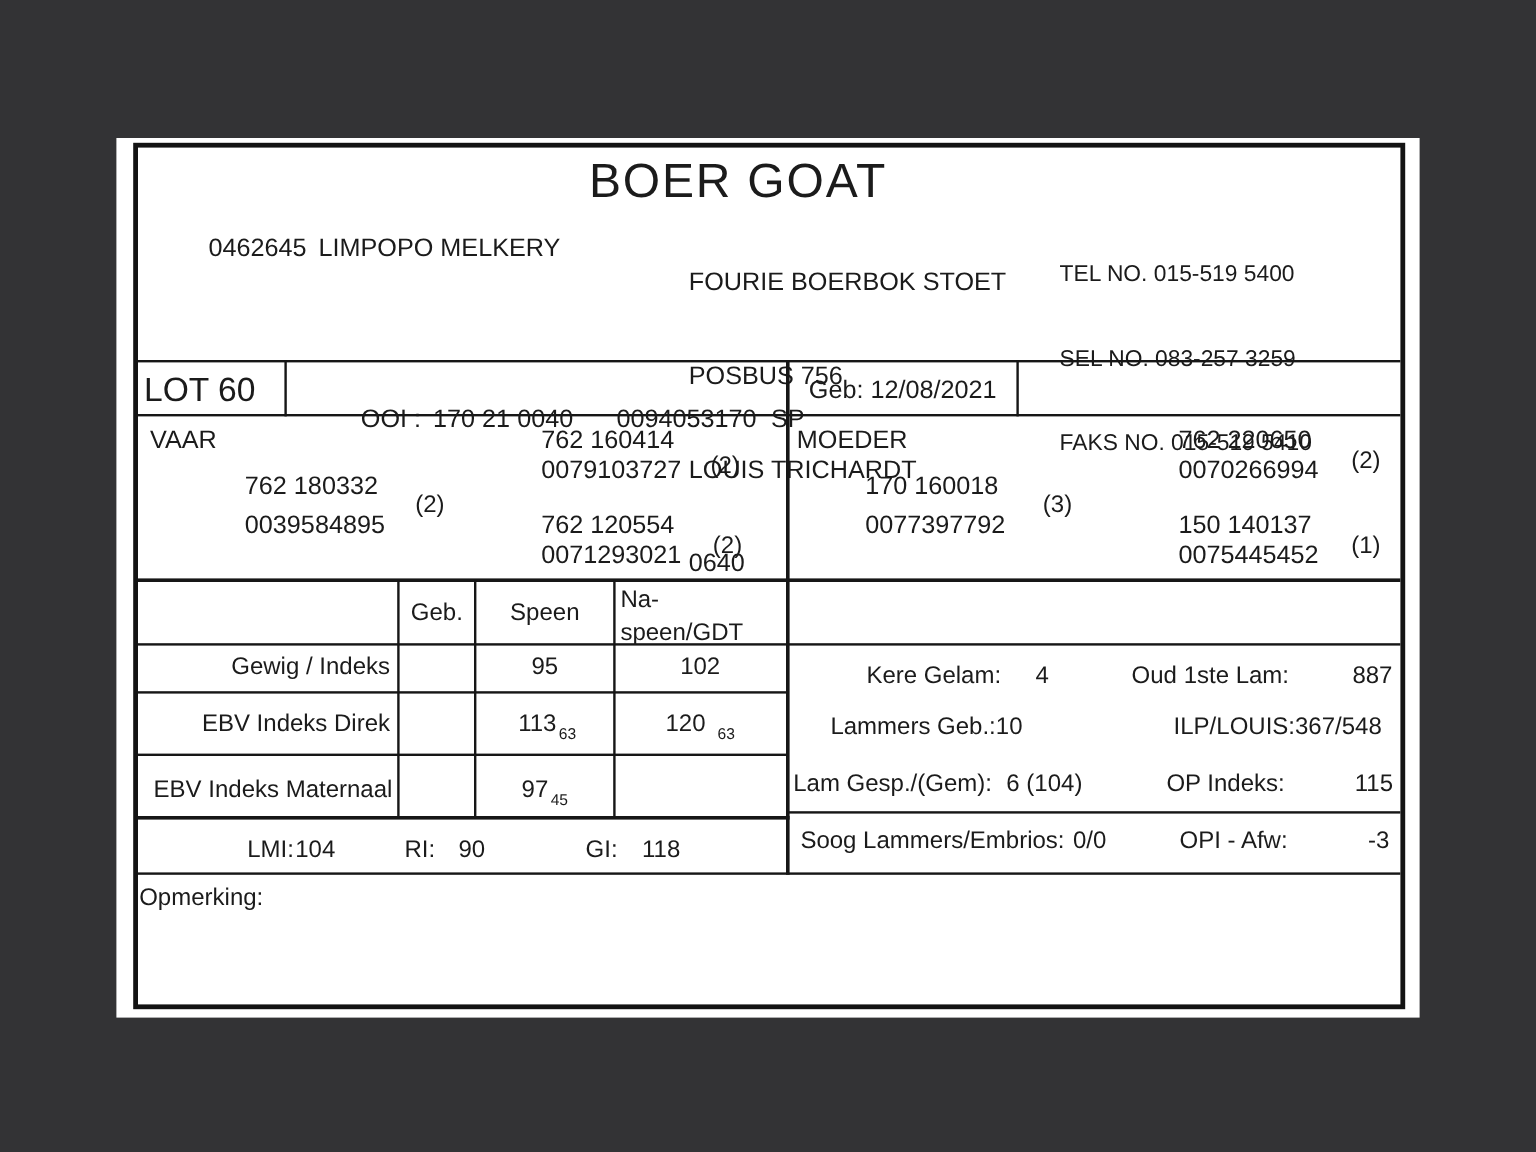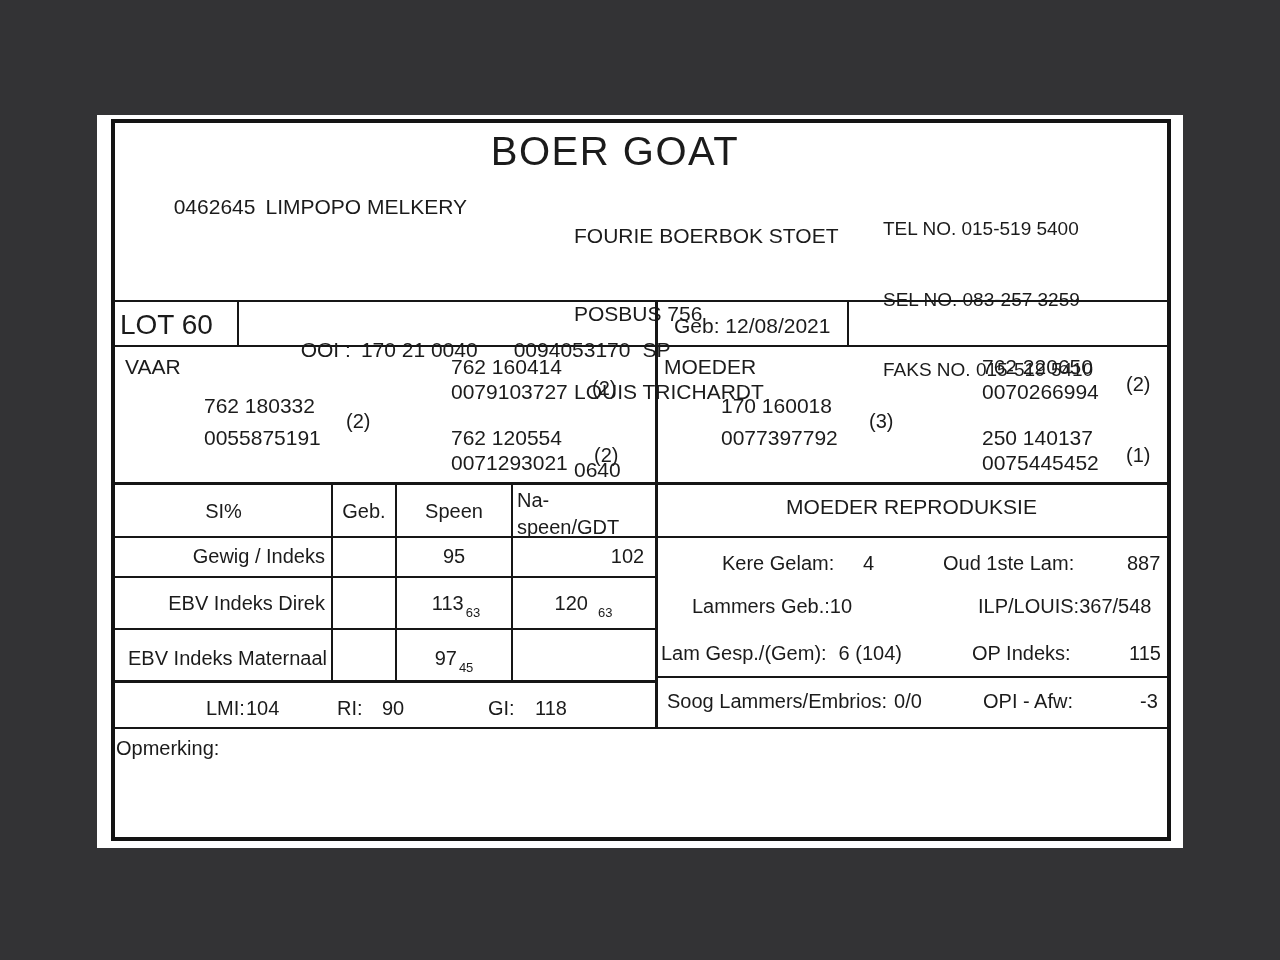--- a/index.html
+++ b/index.html
@@ -85,66 +85,64 @@
       <div class="vline" style="left:396px;top:361px;width:2px;height:196px;"></div>
 
       <div class="txt lot" style="left:5px;top:186px;">LOT 60</div>
       <div class="txt f21" style="left:139px;top:191px;">
         <span>OOI :</span><span class="sp10">170 21 0040</span><span class="sp36">0094053170</span><span class="sp12">SP</span>
       </div>
       <div class="txt f21" style="left:559px;top:191px;">Geb: 12/08/2021</div>
 
       <div class="txt f21" style="left:10px;top:232px;">VAAR</div>
       <div class="txt f21" style="left:89px;top:271px;">762 180332</div>
-      <div class="txt f21" style="left:89px;top:303px;">0055875191</div>
+      <div class="txt f21" style="left:89px;top:303px;">0039584895</div>
       <div class="txt f20" style="left:231px;top:287px;">(2)</div>
       <div class="txt f21" style="left:336px;top:232px;">762 160414</div>
       <div class="txt f21" style="left:336px;top:257px;">0079103727</div>
       <div class="txt f20" style="left:477px;top:254px;">(2)</div>
       <div class="txt f21" style="left:336px;top:303px;">762 120554</div>
       <div class="txt f21" style="left:336px;top:328px;">0071293021</div>
       <div class="txt f20" style="left:479px;top:321px;">(2)</div>
 
       <div class="txt f21" style="left:549px;top:232px;">MOEDER</div>
       <div class="txt f21" style="left:606px;top:271px;">170 160018</div>
       <div class="txt f21" style="left:606px;top:303px;">0077397792</div>
       <div class="txt f20" style="left:754px;top:287px;">(3)</div>
       <div class="txt f21" style="left:867px;top:232px;">762 220650</div>
       <div class="txt f21" style="left:867px;top:257px;">0070266994</div>
       <div class="txt f20" style="left:1011px;top:250px;">(2)</div>
-      <div class="txt f21" style="left:867px;top:303px;">250 140137</div>
+      <div class="txt f21" style="left:867px;top:303px;">150 140137</div>
       <div class="txt f21" style="left:867px;top:328px;">0075445452</div>
       <div class="txt f20" style="left:1011px;top:321px;">(1)</div>
 
-      <div class="txt f20 cell-c" style="left:0;top:377px;width:217px;">SI%</div>
       <div class="txt f20 cell-c" style="left:217px;top:377px;width:64px;">Geb.</div>
       <div class="txt f20 cell-c" style="left:281px;top:377px;width:116px;">Speen</div>
       <div class="txt f20" style="left:402px;top:364px;width:128px;white-space:normal;line-height:27px;">Na-speen/GDT</div>
 
       <div class="txt f20 cell-r" style="left:0;top:422px;width:210px;">Gewig / Indeks</div>
       <div class="txt f20 cell-c" style="left:281px;top:422px;width:116px;">95</div>
-      <div class="txt f20 cell-c" style="left:397px;top:422px;width:143px;margin-left:44px;">102</div>
+      <div class="txt f20 cell-c" style="left:397px;top:422px;width:143px;">102</div>
 
       <div class="txt f20 cell-r" style="left:0;top:469px;width:210px;">EBV Indeks Direk</div>
       <div class="txt f20 cell-c" style="left:281px;top:469px;width:120px;"><span>113</span><span class="sub">63</span></div>
       <div class="txt f20 cell-c" style="left:397px;top:469px;width:143px;"><span>120</span><span class="sub gap">63</span></div>
 
       <div class="txt f20 cell-r" style="left:0;top:524px;width:212px;">EBV Indeks Maternaal</div>
       <div class="txt f20 cell-c" style="left:281px;top:524px;width:116px;"><span>97</span><span class="sub">45</span></div>
 
       <div>
         <span class="txt f20" style="left:91px;top:574px;">LMI:</span>
         <span class="txt f20" style="left:131px;top:574px;">104</span>
         <span class="txt f20" style="left:222px;top:574px;">RI:</span>
         <span class="txt f20" style="left:267px;top:574px;">90</span>
         <span class="txt f20" style="left:373px;top:574px;">GI:</span>
         <span class="txt f20" style="left:420px;top:574px;">118</span>
       </div>
 
-      <div class="txt f21 cell-c" style="left:543px;top:372px;width:507px;">MOEDER REPRODUKSIE</div>
 
       <div>
         <span class="txt f20" style="left:607px;top:429px;">Kere Gelam:</span>
         <span class="txt f20" style="left:748px;top:429px;">4</span>
         <span class="txt f20" style="left:828px;top:429px;">Oud 1ste Lam:</span>
         <span class="txt f20" style="left:1012px;top:429px;">887</span>
       </div>
 
       <div>
         <span class="txt f20" style="left:577px;top:472px;"><span>Lammers Geb.:</span><span>10</span></span>

